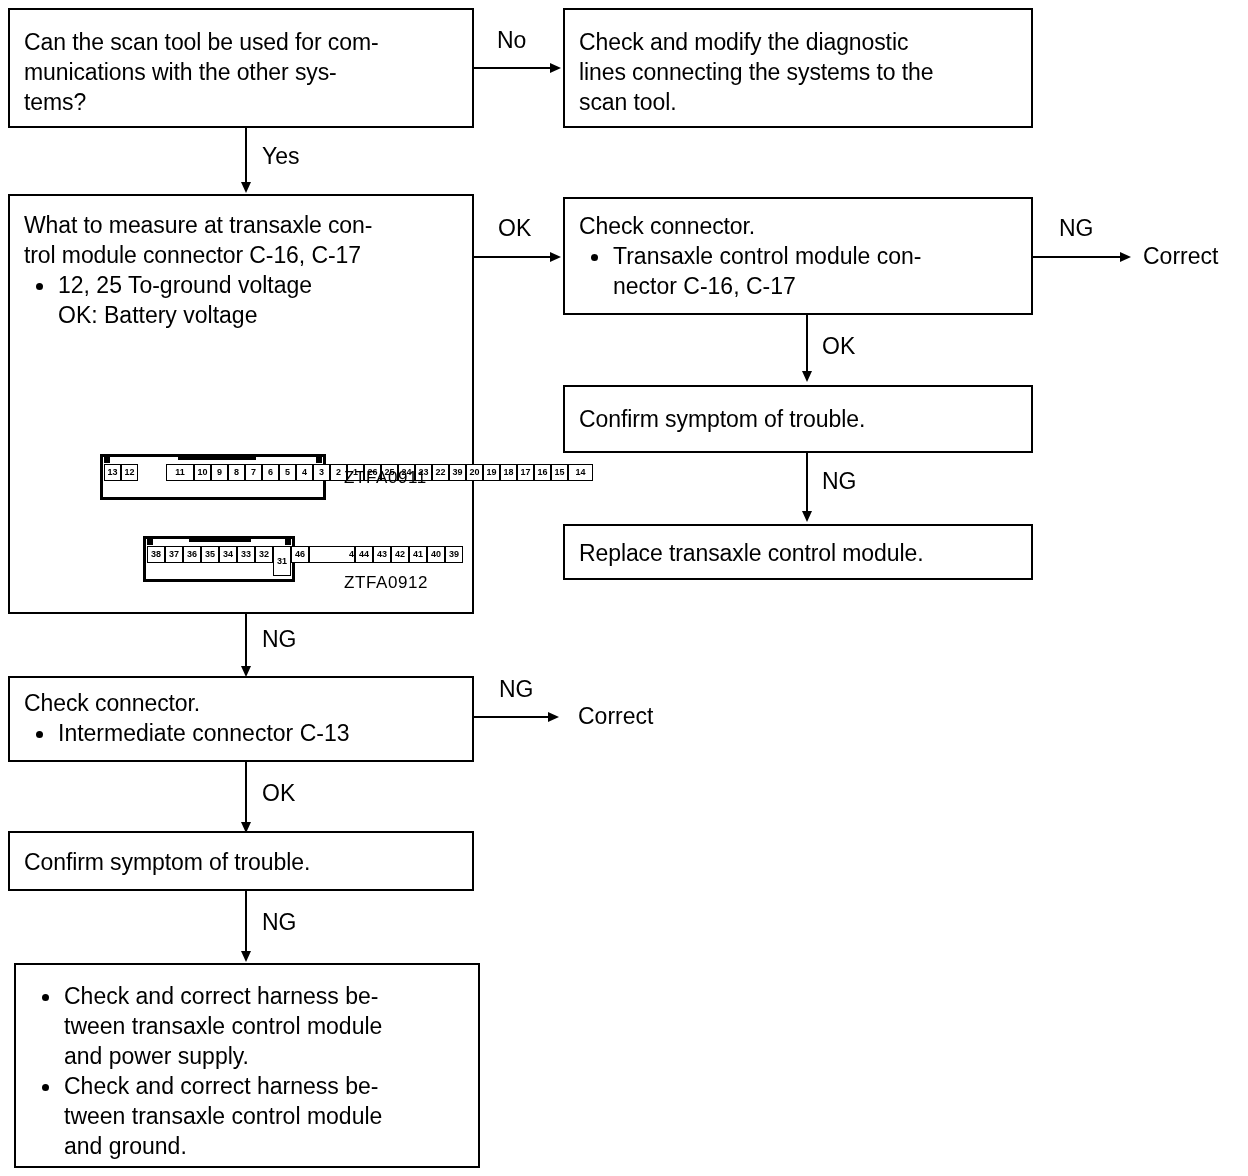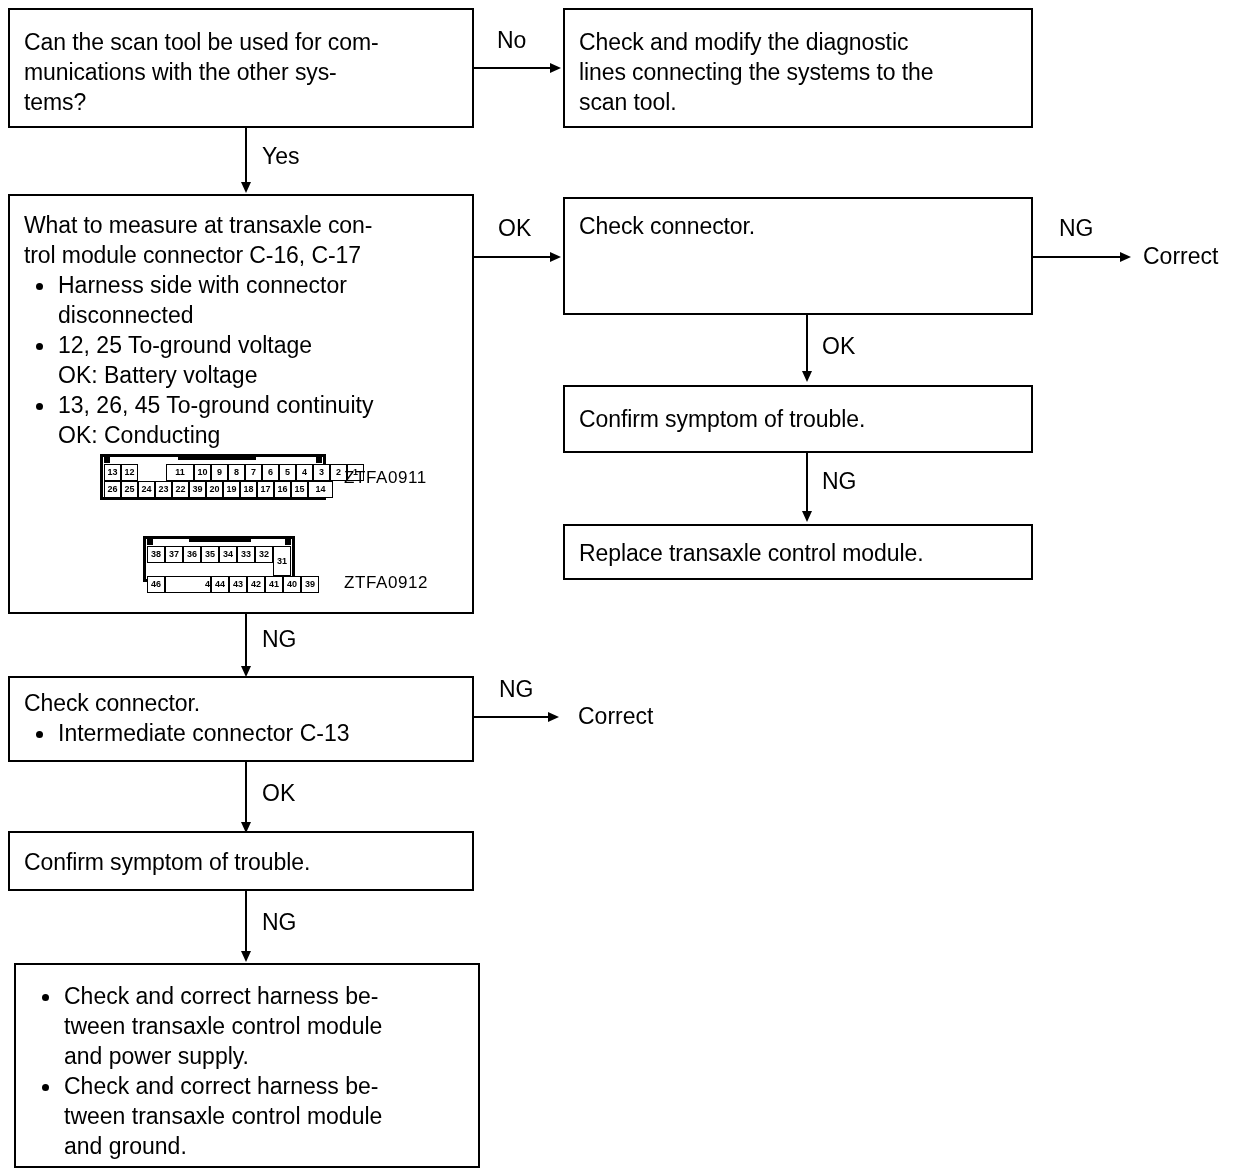--- a/index.html
+++ b/index.html
@@ -103,21 +103,21 @@
     box-sizing: border-box;
     background: #ffffff;
   }
   .conn-tab {
     position: absolute;
     background: #000000;
   }
   .conn-grid {
     position: absolute;
     display: flex;
-    flex-direction: column;
+    flex-direction: row;
   }
   .conn-row {
     display: flex;
   }
   .conn-cell {
     border: 1px solid #000000;
     box-sizing: border-box;
     font-size: 9px;
     line-height: 1;
     font-weight: bold;
@@ -156,26 +156,22 @@
   <div class="elabel" style="left:497px; top:27px;">No</div>
 
   <div class="vline" style="left:245px; top:128px; width:2px; height:58px;"></div>
   <div class="arrow-down" style="left:241px; top:182px;"></div>
   <div class="elabel" style="left:262px; top:143px;">Yes</div>
 
   <div class="box" style="left:8px; top:194px; width:466px; height:420px;">
     <div class="btext" style="left:14px; top:14px; width:445px;">What to measure at transaxle con-
 trol module connector C-16, C-17</div>
     <ul class="bullets" style="left:14px; top:74px; width:445px;">
-      <li>Harness side with connector
-disconnected</li>
       <li>12, 25 To-ground voltage
 OK: Battery voltage</li>
-      <li>13, 26, 45 To-ground continuity
-OK: Conducting</li>
     </ul>
 
     <div class="connector" style="left:90px; top:258px; width:230px; height:46px;">
       <div class="conn-shell" style="width:226px; height:46px;"></div>
       <div class="conn-tab" style="left:78px; top:1px; width:78px; height:5px;"></div>
       <div class="conn-tab" style="left:4px; top:3px; width:6px; height:6px;"></div>
       <div class="conn-tab" style="left:216px; top:3px; width:6px; height:6px;"></div>
       <div class="conn-grid" style="left:4px; top:10px;">
         <div class="conn-row" id="c16-top">
             <div class="conn-cell" style="width: 17px; height: 17px;">13</div>
@@ -241,20 +237,24 @@
     </div>
     <div class="conn-label" style="left:334px; top:377px;">ZTFA0912</div>
   </div>
 
   <div class="hline" style="left:474px; top:256px; width:78px;"></div>
   <div class="arrow-right" style="left:550px; top:252px;"></div>
   <div class="elabel" style="left:498px; top:215px;">OK</div>
 
   <div class="box" style="left:563px; top:197px; width:470px; height:118px;">
     <div class="btext" style="left:14px; top:12px; width:445px;">Check connector.</div>
+    <ul class="bullets" style="left:14px; top:42px; width:450px;">
+      <li>Transaxle control module con-
+nector C-16, C-17</li>
+    </ul>
   </div>
 
   <div class="hline" style="left:1033px; top:256px; width:94px;"></div>
   <div class="arrow-right" style="left:1120px; top:252px;"></div>
   <div class="elabel" style="left:1059px; top:215px;">NG</div>
   <div class="term" style="left:1143px; top:243px;">Correct</div>
 
   <div class="vline" style="left:806px; top:315px; width:2px; height:60px;"></div>
   <div class="arrow-down" style="left:802px; top:371px;"></div>
   <div class="elabel" style="left:822px; top:333px;">OK</div>

